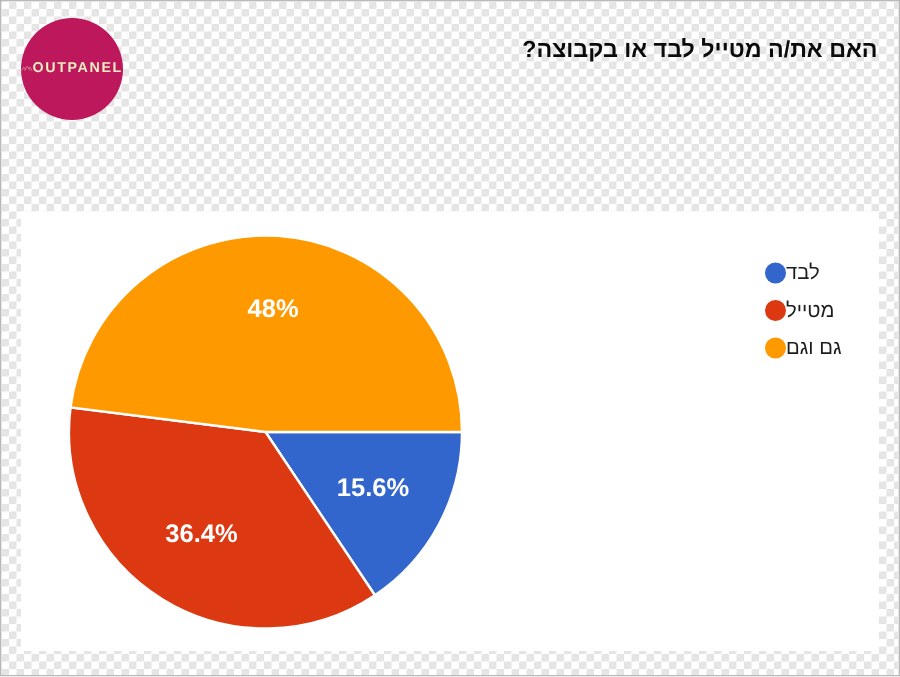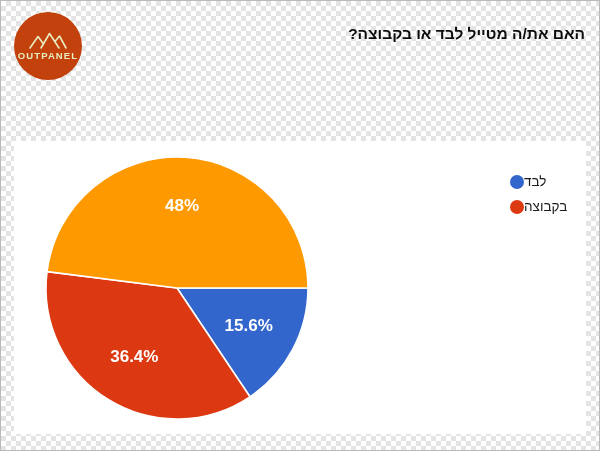--- a/index.html
+++ b/index.html
@@ -29,23 +29,22 @@
   }
 
   
   .logo {
     position: absolute;
     left: 13px;
     top: 11px;
     width: 68px;
     height: 68px;
     border-radius: 50%;
-    background: #c2410c;
+    background: #be185d;
     display: flex;
-    flex-direction: column;
     align-items: center;
     justify-content: center;
   }
   .logo-mountain {
     display: block;
     width: 40px;
     height: 19px;
     margin-bottom: 1px;
   }
   .logo-word {
@@ -159,18 +158,22 @@
       </svg>
     </div>
 
     <div class="legend" id="legend">
         <div class="legend-item">
           <span class="legend-swatch" style="background: rgb(51, 102, 204);"></span>
           <span class="legend-label">לבד</span>
         </div>
         <div class="legend-item">
           <span class="legend-swatch" style="background: rgb(220, 57, 18);"></span>
-          <span class="legend-label">בקבוצה</span>
+          <span class="legend-label">מטייל</span>
+        </div>
+        <div class="legend-item">
+          <span class="legend-swatch" style="background: rgb(255, 153, 0);"></span>
+          <span class="legend-label">גם וגם</span>
         </div>
       </div>
 
   </div>
 </div>
 
 </body></html>

